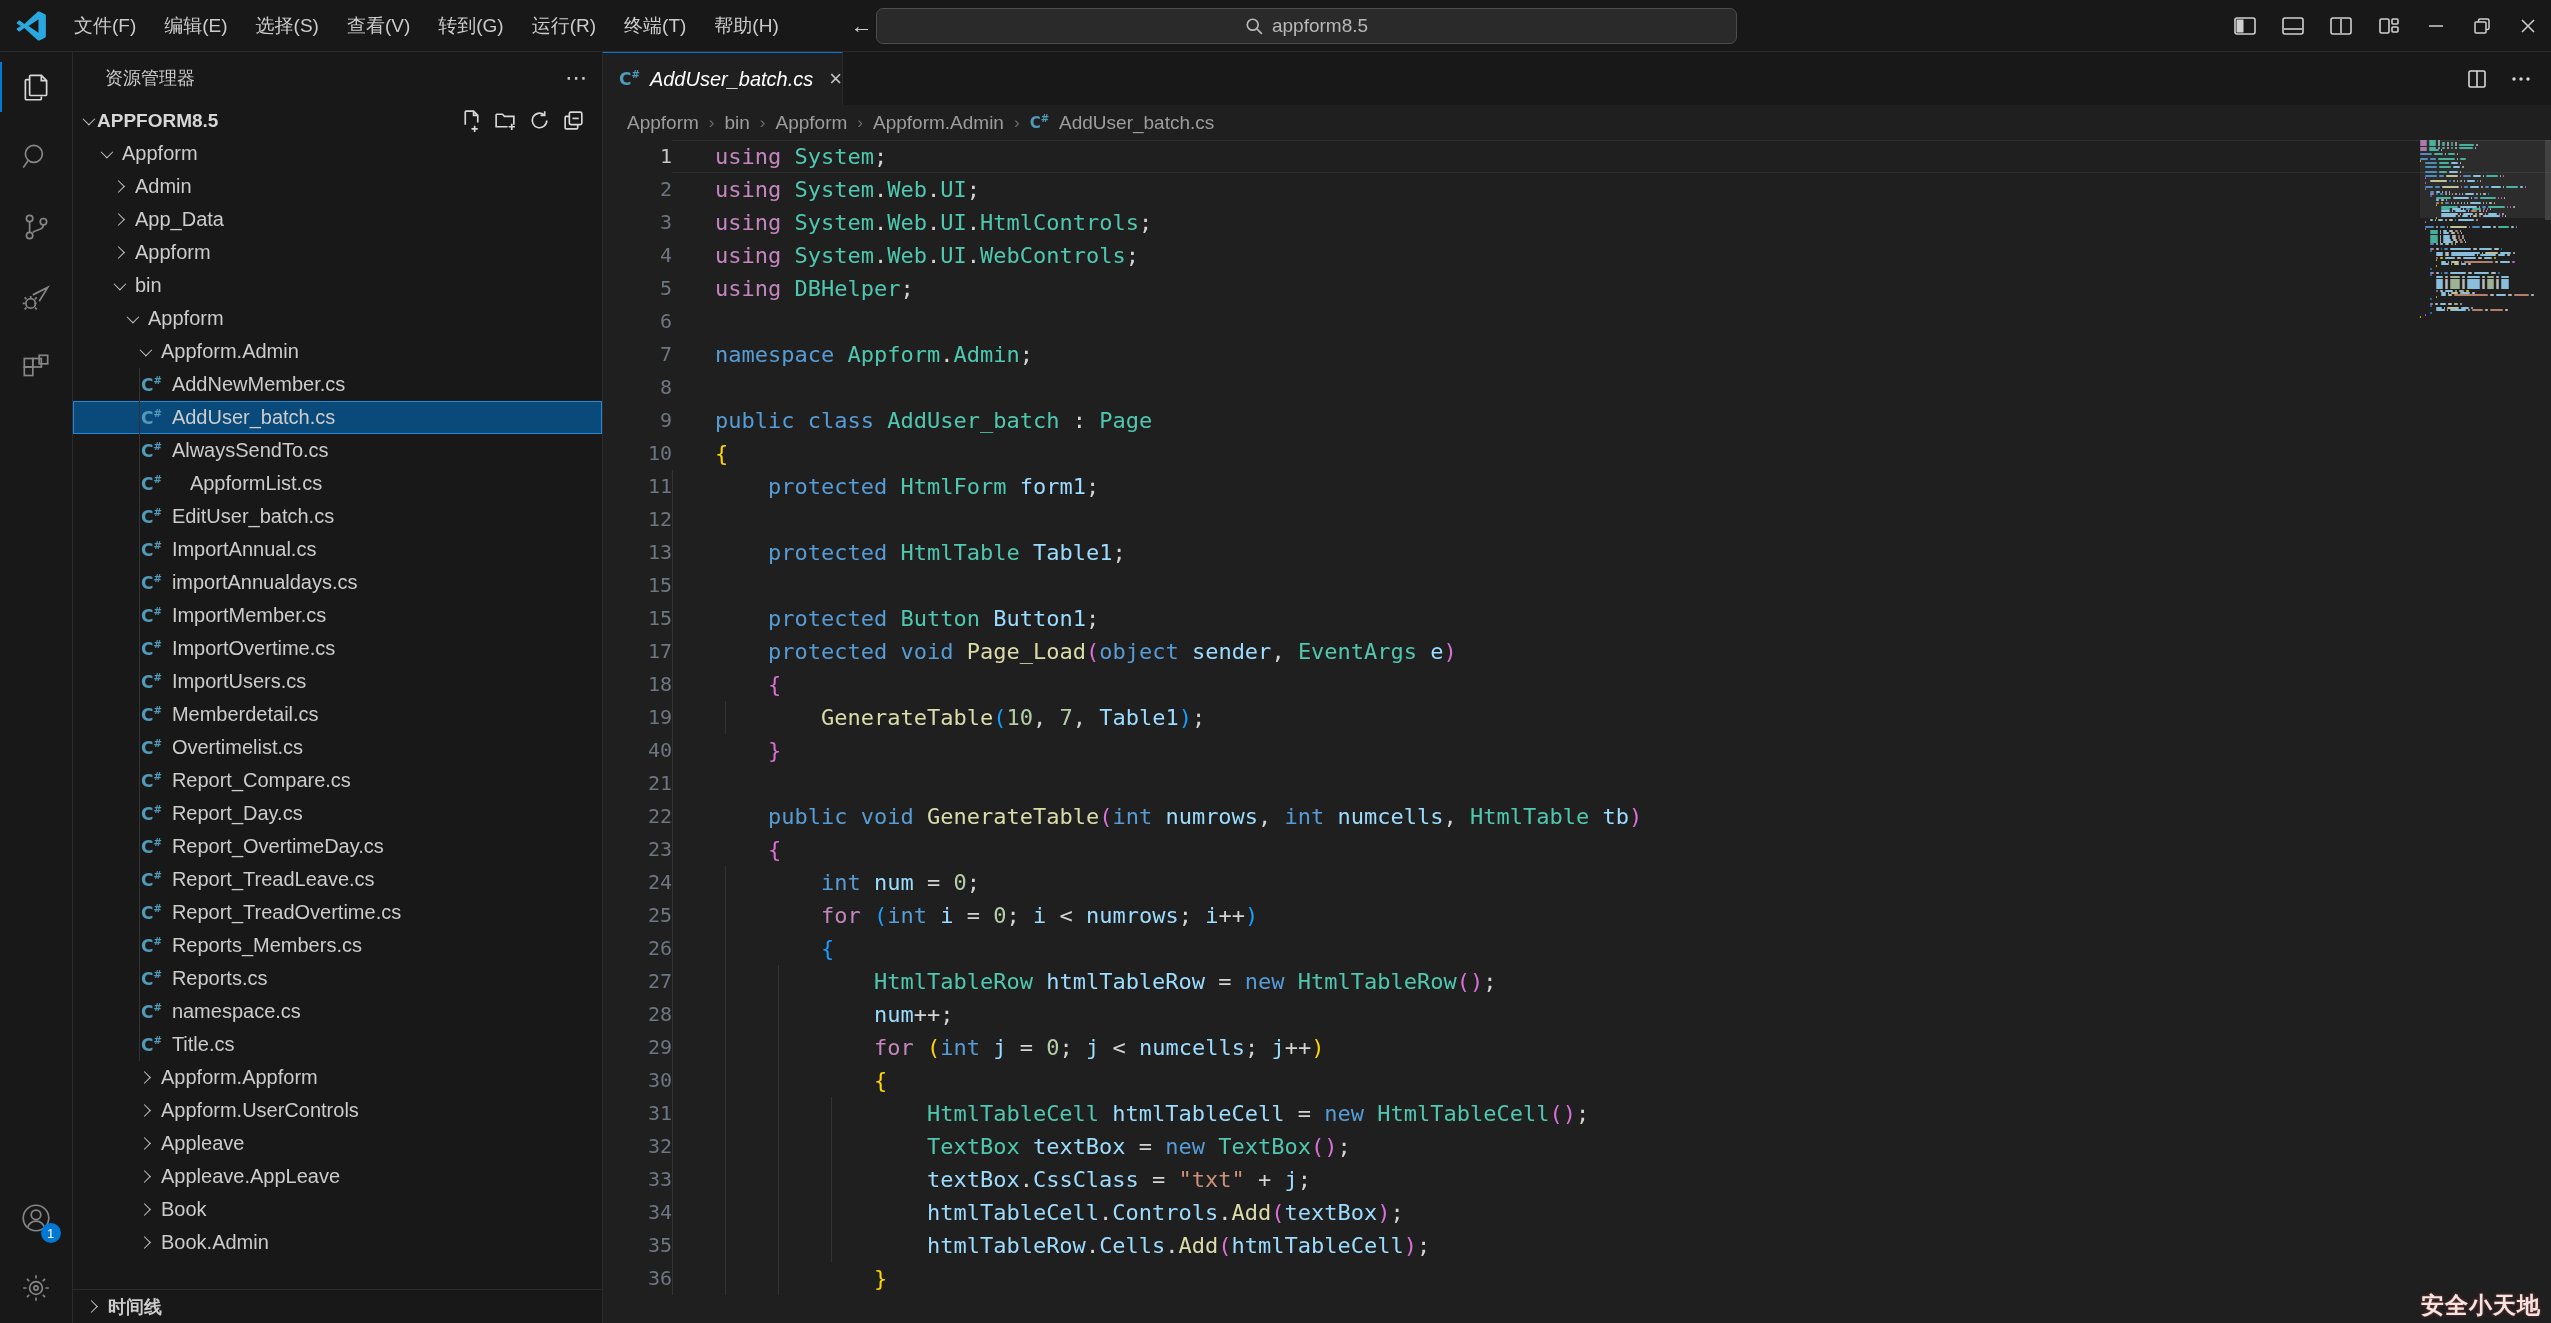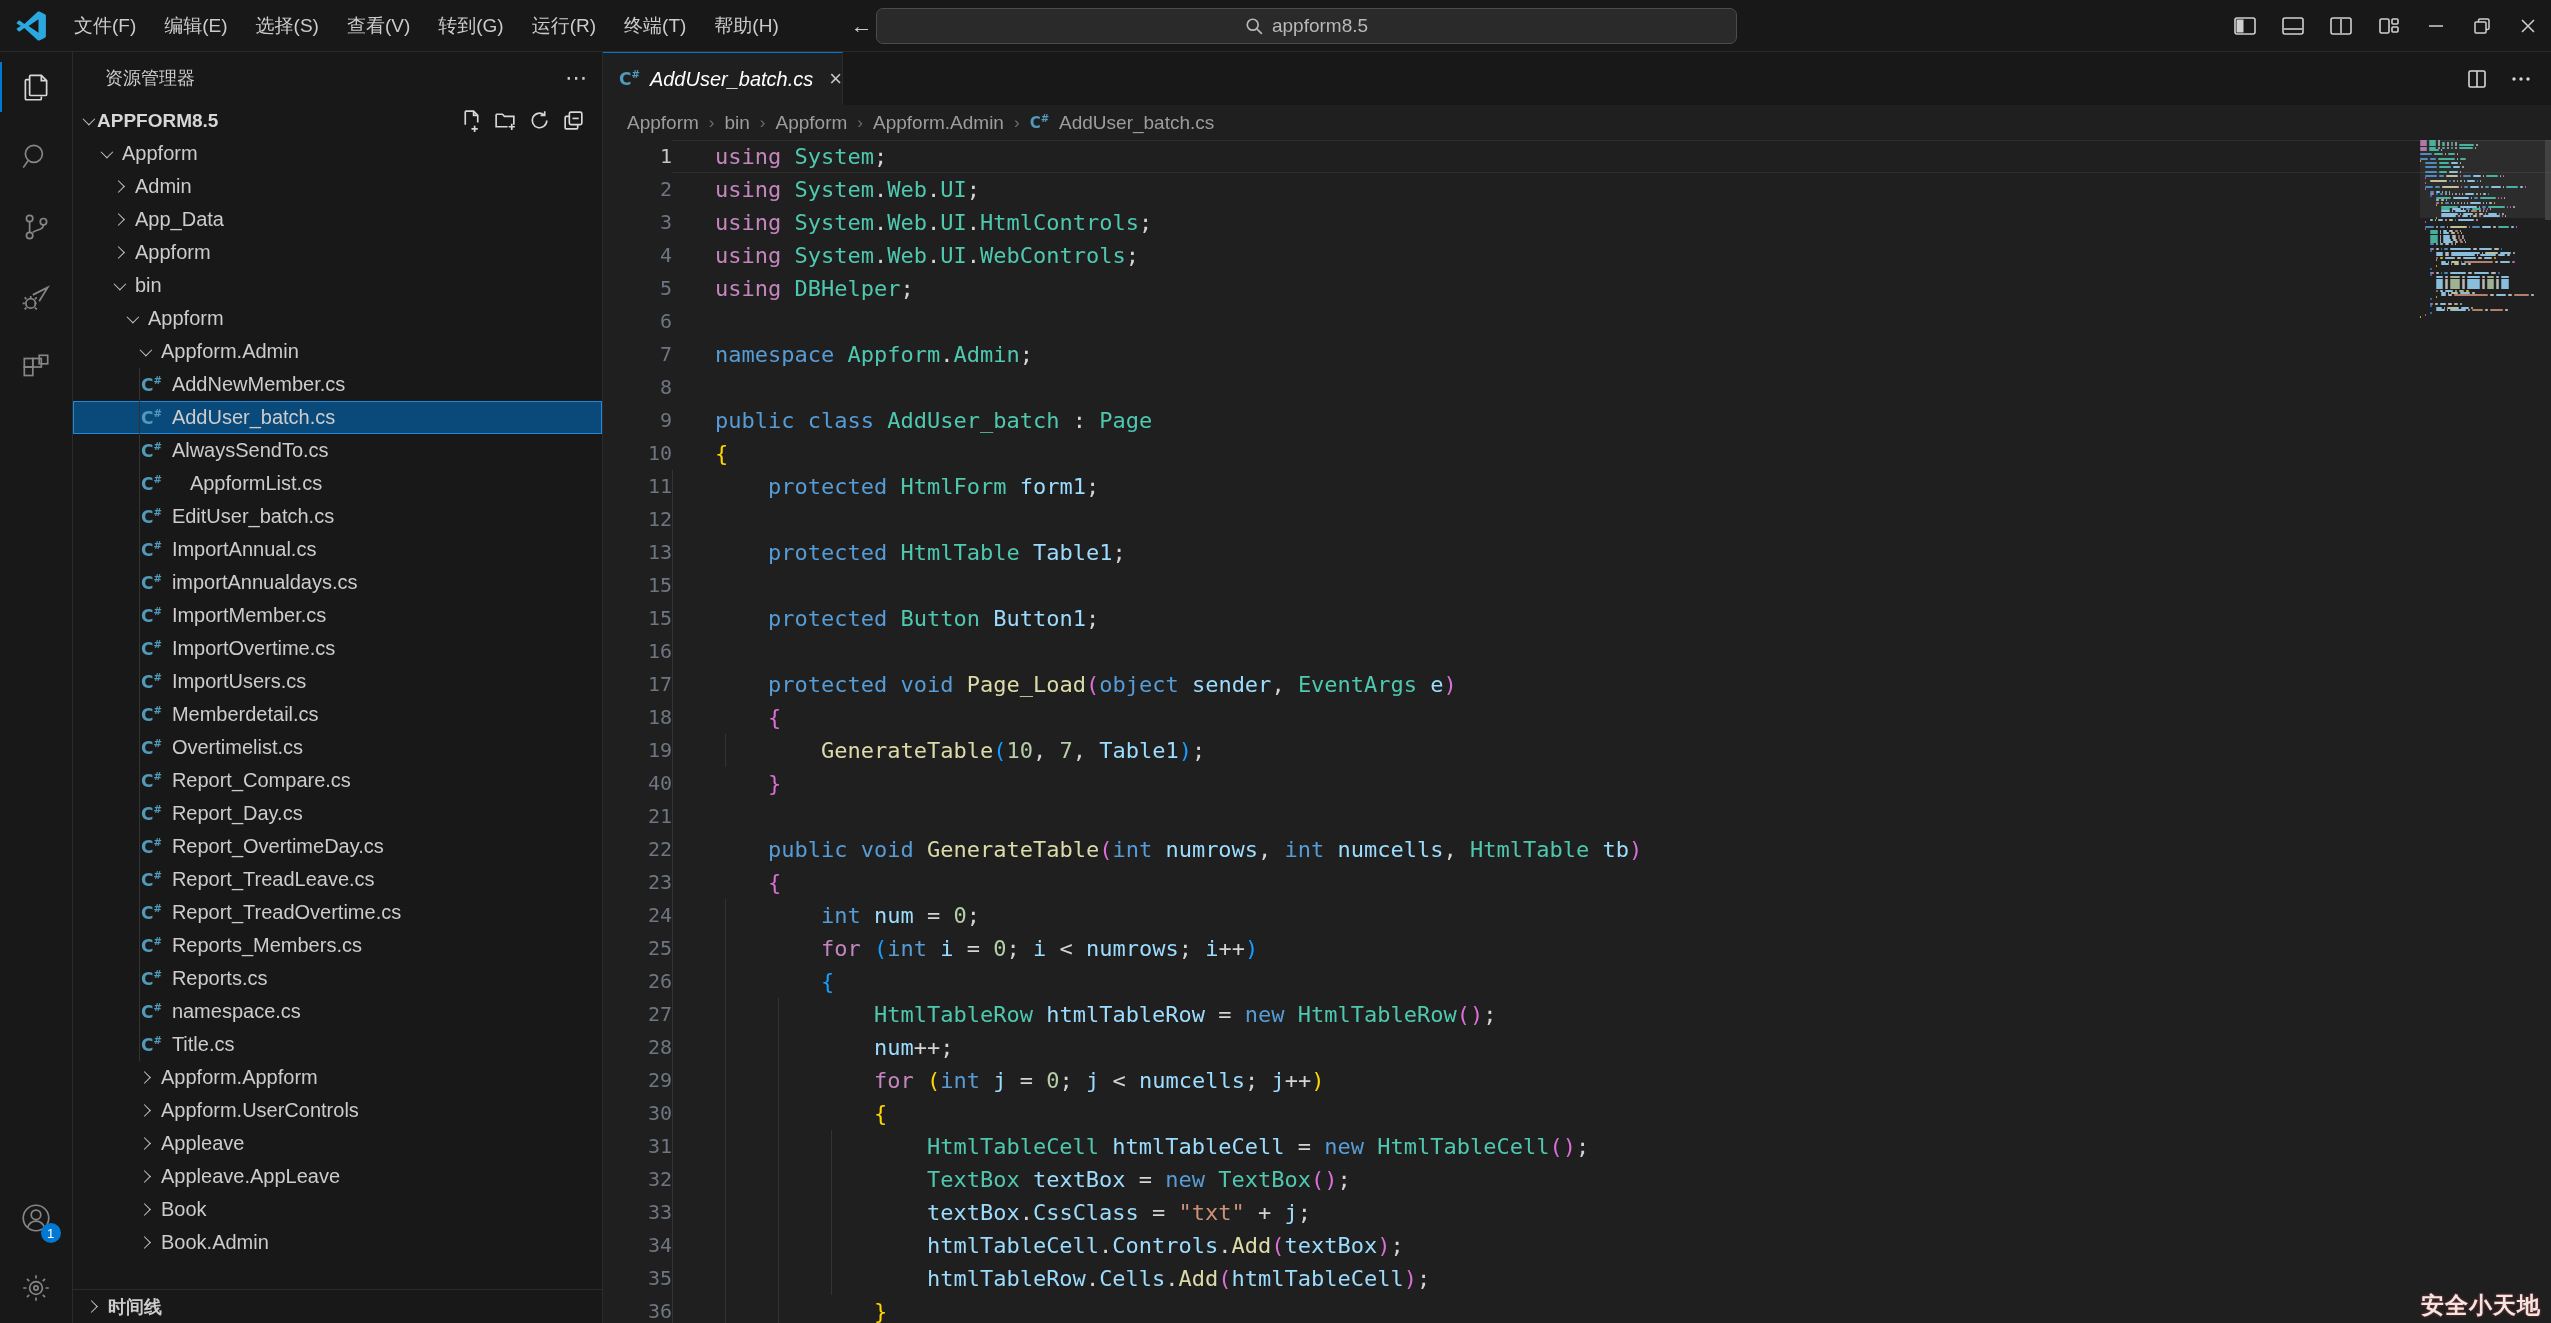--- a/index.html
+++ b/index.html
@@ -431,21 +431,20 @@
           <div class="cline"><span class="ln">6</span><span class="ctext"></span></div>
           <div class="cline"><span class="ln">7</span><span class="ctext"><span class="tk-kw">namespace</span><span class="tk-pl"> </span><span class="tk-type">Appform</span><span class="tk-pl">.</span><span class="tk-type">Admin</span><span class="tk-pl">;</span></span></div>
           <div class="cline"><span class="ln">8</span><span class="ctext"></span></div>
           <div class="cline"><span class="ln">9</span><span class="ctext"><span class="tk-kw">public</span><span class="tk-pl"> </span><span class="tk-kw">class</span><span class="tk-pl"> </span><span class="tk-type">AddUser_batch</span><span class="tk-pl"> : </span><span class="tk-type">Page</span></span></div>
           <div class="cline"><span class="ln">10</span><span class="ctext"><span class="tk-b1">{</span></span></div>
           <div class="cline"><span class="ln">11</span><span class="ctext"><span class="guide" style="left: 0px;"></span><span class="tk-pl">    </span><span class="tk-kw">protected</span><span class="tk-pl"> </span><span class="tk-type">HtmlForm</span><span class="tk-pl"> </span><span class="tk-var">form1</span><span class="tk-pl">;</span></span></div>
           <div class="cline"><span class="ln">12</span><span class="ctext"><span class="guide" style="left: 0px;"></span></span></div>
           <div class="cline"><span class="ln">13</span><span class="ctext"><span class="guide" style="left: 0px;"></span><span class="tk-pl">    </span><span class="tk-kw">protected</span><span class="tk-pl"> </span><span class="tk-type">HtmlTable</span><span class="tk-pl"> </span><span class="tk-var">Table1</span><span class="tk-pl">;</span></span></div>
           <div class="cline"><span class="ln">15</span><span class="ctext"><span class="guide" style="left: 0px;"></span></span></div>
           <div class="cline"><span class="ln">15</span><span class="ctext"><span class="guide" style="left: 0px;"></span><span class="tk-pl">    </span><span class="tk-kw">protected</span><span class="tk-pl"> </span><span class="tk-type">Button</span><span class="tk-pl"> </span><span class="tk-var">Button1</span><span class="tk-pl">;</span></span></div>
-          <div class="cline"><span class="ln">16</span><span class="ctext"><span class="guide" style="left: 0px;"></span></span></div>
           <div class="cline"><span class="ln">17</span><span class="ctext"><span class="guide" style="left: 0px;"></span><span class="tk-pl">    </span><span class="tk-kw">protected</span><span class="tk-pl"> </span><span class="tk-kw">void</span><span class="tk-pl"> </span><span class="tk-fn">Page_Load</span><span class="tk-b2">(</span><span class="tk-kw">object</span><span class="tk-pl"> </span><span class="tk-var">sender</span><span class="tk-pl">, </span><span class="tk-type">EventArgs</span><span class="tk-pl"> </span><span class="tk-var">e</span><span class="tk-b2">)</span></span></div>
           <div class="cline"><span class="ln">18</span><span class="ctext"><span class="guide" style="left: 0px;"></span><span class="tk-pl">    </span><span class="tk-b2">{</span></span></div>
           <div class="cline"><span class="ln">19</span><span class="ctext"><span class="guide" style="left: 0px;"></span><span class="guide" style="left: 52.96px;"></span><span class="tk-pl">        </span><span class="tk-fn">GenerateTable</span><span class="tk-b3">(</span><span class="tk-num">10</span><span class="tk-pl">, </span><span class="tk-num">7</span><span class="tk-pl">, </span><span class="tk-var">Table1</span><span class="tk-b3">)</span><span class="tk-pl">;</span></span></div>
           <div class="cline"><span class="ln">40</span><span class="ctext"><span class="guide" style="left: 0px;"></span><span class="tk-pl">    </span><span class="tk-b2">}</span></span></div>
           <div class="cline"><span class="ln">21</span><span class="ctext"><span class="guide" style="left: 0px;"></span></span></div>
           <div class="cline"><span class="ln">22</span><span class="ctext"><span class="guide" style="left: 0px;"></span><span class="tk-pl">    </span><span class="tk-kw">public</span><span class="tk-pl"> </span><span class="tk-kw">void</span><span class="tk-pl"> </span><span class="tk-fn">GenerateTable</span><span class="tk-b2">(</span><span class="tk-kw">int</span><span class="tk-pl"> </span><span class="tk-var">numrows</span><span class="tk-pl">, </span><span class="tk-kw">int</span><span class="tk-pl"> </span><span class="tk-var">numcells</span><span class="tk-pl">, </span><span class="tk-type">HtmlTable</span><span class="tk-pl"> </span><span class="tk-var">tb</span><span class="tk-b2">)</span></span></div>
           <div class="cline"><span class="ln">23</span><span class="ctext"><span class="guide" style="left: 0px;"></span><span class="tk-pl">    </span><span class="tk-b2">{</span></span></div>
           <div class="cline"><span class="ln">24</span><span class="ctext"><span class="guide" style="left: 0px;"></span><span class="guide" style="left: 52.96px;"></span><span class="tk-pl">        </span><span class="tk-kw">int</span><span class="tk-pl"> </span><span class="tk-var">num</span><span class="tk-pl"> = </span><span class="tk-num">0</span><span class="tk-pl">;</span></span></div>
           <div class="cline"><span class="ln">25</span><span class="ctext"><span class="guide" style="left: 0px;"></span><span class="guide" style="left: 52.96px;"></span><span class="tk-pl">        </span><span class="tk-ctl">for</span><span class="tk-pl"> </span><span class="tk-b3">(</span><span class="tk-kw">int</span><span class="tk-pl"> </span><span class="tk-var">i</span><span class="tk-pl"> = </span><span class="tk-num">0</span><span class="tk-pl">; </span><span class="tk-var">i</span><span class="tk-pl"> &lt; </span><span class="tk-var">numrows</span><span class="tk-pl">; </span><span class="tk-var">i</span><span class="tk-pl">++</span><span class="tk-b3">)</span></span></div>
           <div class="cline"><span class="ln">26</span><span class="ctext"><span class="guide" style="left: 0px;"></span><span class="guide" style="left: 52.96px;"></span><span class="tk-pl">        </span><span class="tk-b3">{</span></span></div>

